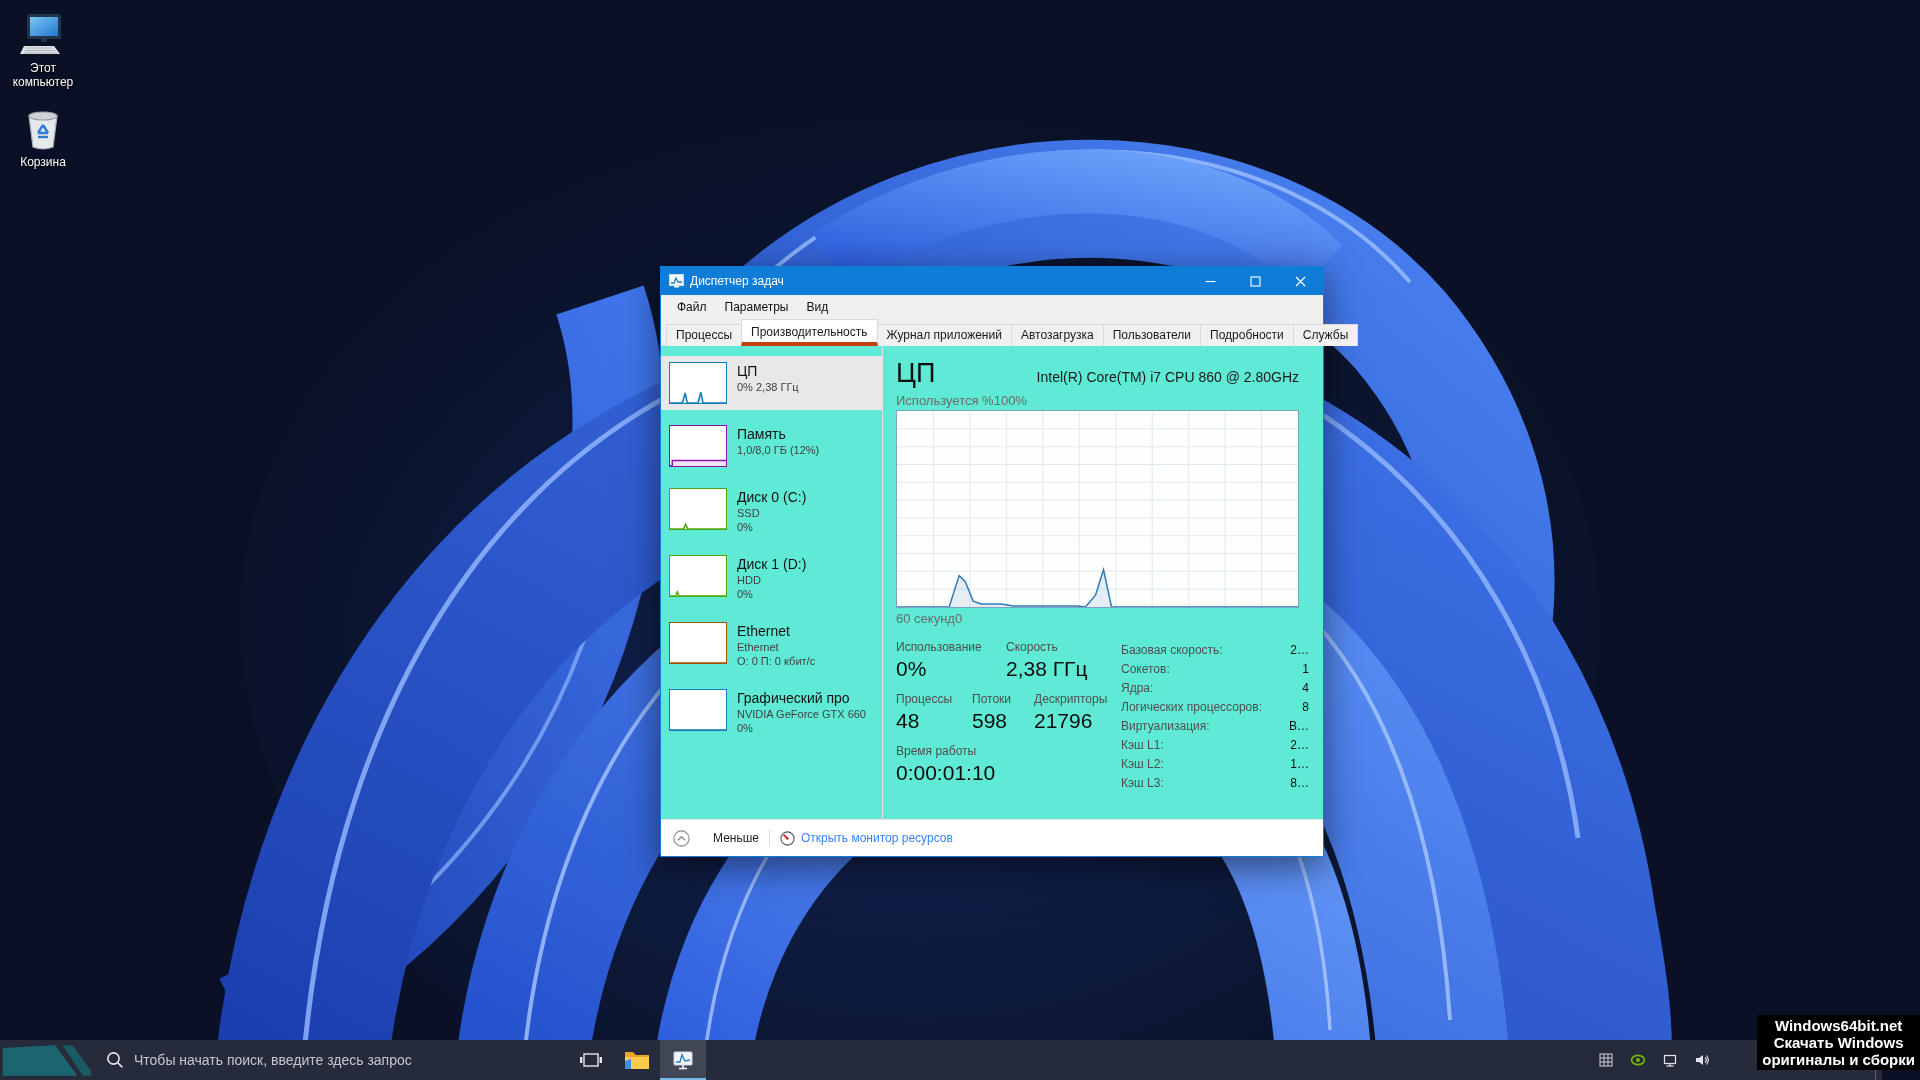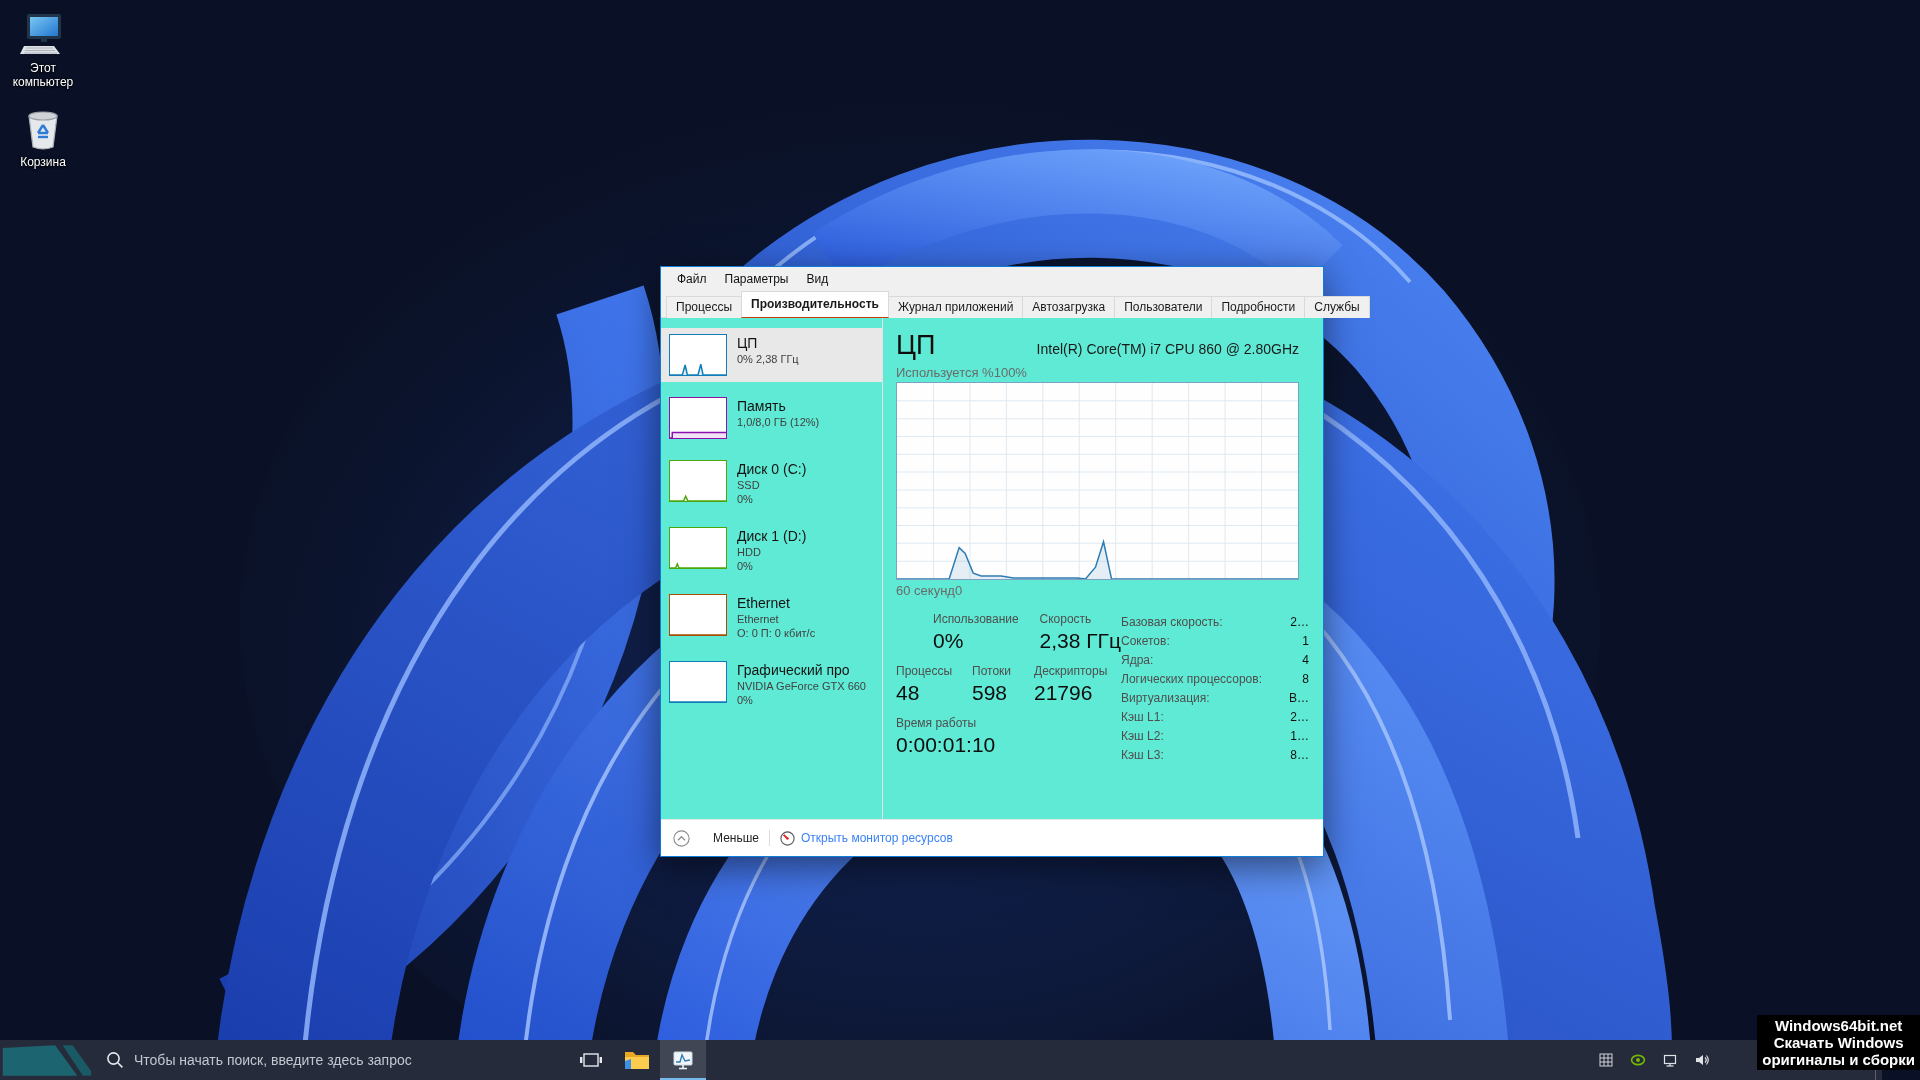--- a/index.html
+++ b/index.html
@@ -29,21 +29,21 @@
   #cap-buttons { margin-left:auto; display:flex; height:28px; }
   .cap-btn { width:45px; height:28px; display:flex; align-items:center; justify-content:center; }
 
   #menu-bar { height:24px; flex:none; background:#f0f0f0; display:flex; align-items:center; padding-left:7px; }
   .menu-item { padding:0 9px; line-height:24px; color:#111; }
 
   #tab-strip { height:27px; flex:none; background:#f0f0f0; display:flex; align-items:flex-end;
     padding-left:5px; box-shadow:inset 0 -1px 0 #d9d9d9; }
   .tab { height:22px; line-height:21px; padding:0 9px; background:#f0f0f0; border:1px solid #d9d9d9;
     border-bottom:none; margin-right:-1px; white-space:nowrap; color:#1a1a1a; }
-  .tab.active { height:27px; line-height:25px; background:#fff; border-bottom:1px solid #c2410c; position:relative; z-index:2;font-weight:bold; }
+  .tab.active { height:27px; line-height:25px; background:#fff; border-bottom:4px solid #c2410c; position:relative; z-index:2; }
 
   #tm-content { flex:1; display:flex; background:#5eead4; overflow:hidden; }
 
   
   #perf-sidebar { width:222px; flex:none; border-right:1px solid #e2e2e2; padding-top:10px; overflow:hidden; }
   .side-item { display:flex; gap:10px; padding:6px 8px; margin-bottom:9px; }
   .side-item.selected { background:#e8e8e8; }
   .spark { width:58px; height:42px; border:1px solid; background:#fff; flex:none; }
   .spark-svg { width:100%; height:100%; display:block; }
   .side-title { font-size:14px; line-height:18px; color:#141414; white-space:nowrap; overflow:hidden; }
@@ -59,21 +59,21 @@
   .graph-labels.top { margin-top:5px; margin-bottom:2px; }
   .graph-labels.bottom { margin-top:3px; }
   #graph-box { width:403px; height:198px; border:1px solid #7ba2c3; position:relative; background:#fefefe; }
   #graph-box svg { position:absolute; inset:0; width:100%; height:100%; }
 
   #cpu-stats { display:flex; margin-top:13px; width:413px; }
   #cpu-stats-left { width:225px; flex:none; }
   .sl-row { display:flex; margin-bottom:9px; }
   .sl-label { font-size:12px; color:#4f4f4f; line-height:16px; white-space:nowrap; }
   .sl-value { font-size:21px; color:#0d0d0d; line-height:27px; white-space:nowrap; }
-  .sl-row1 .sl-cell:first-child { width:110px;margin-left:37px; }
+  .sl-row1 .sl-cell:first-child { width:110px; }
   .sl-row2 .sl-cell:nth-child(1) { width:76px; }
   .sl-row2 .sl-cell:nth-child(2) { width:62px; }
   #cpu-stats-right { flex:1; padding-top:2px; }
   .sr-row { display:flex; justify-content:space-between; font-size:12px; line-height:19px; }
   .sr-label { color:#4f4f4f; white-space:nowrap; }
   .sr-value { color:#111; }
 
   
   #tm-footer { height:37px; flex:none; border-top:1px solid #e8e8e8; display:flex; align-items:center;
     padding-left:12px; background:#fff; }
@@ -162,20 +162,47 @@
     <svg width="44" height="46" viewBox="0 0 44 46">
       <path d="M8,10 L12,41 Q22,45 32,41 L36,10 Z" fill="#e6e9ec" stroke="#a9afb6" stroke-width="1.2"></path>
       <ellipse cx="22" cy="10" rx="14" ry="4" fill="#cfd3d8" stroke="#9aa0a7" stroke-width="1.2"></ellipse>
       <path d="M22,19 L27,27 M27,27 L17,27 M17,27 L22,19" stroke="#2f7cd6" stroke-width="2.4" fill="none"></path>
       <path d="M17,31 L27,31" stroke="#2f7cd6" stroke-width="2.4"></path>
     </svg>
     <div class="di-label">Корзина</div>
   </div>
 
   <div id="tm-window">
+    <div id="titlebar">
+      <span class="tb-icon">
+        <svg width="15" height="14" viewBox="0 0 15 14">
+          <rect x="0.5" y="0.5" width="14" height="11" fill="#f4f8fb" stroke="#cfdce8"></rect>
+          <polyline points="2,9 5,9 7,4 9,8 13,8" fill="none" stroke="#2e7cb5" stroke-width="1.3"></polyline>
+          <rect x="5" y="12" width="5" height="1.5" fill="#f4f8fb"></rect>
+        </svg>
+      </span>
+      <span class="tb-title">Диспетчер задач</span>
+      <div id="cap-buttons">
+        <div class="cap-btn">
+          <svg width="11" height="11" viewBox="0 0 11 11">
+              <line x1="0.5" y1="5.5" x2="10.5" y2="5.5" stroke="#fff" stroke-width="1.1"></line>
+            </svg>
+        </div>
+        <div class="cap-btn">
+          <svg width="11" height="11" viewBox="0 0 11 11">
+              <rect x="1" y="1" width="9" height="9" fill="none" stroke="#fff" stroke-width="1.1"></rect>
+            </svg>
+        </div>
+        <div class="cap-btn">
+          <svg width="11" height="11" viewBox="0 0 11 11">
+              <path d="M1,1 L10,10 M10,1 L1,10" stroke="#fff" stroke-width="1.2"></path>
+            </svg>
+        </div>
+      </div>
+    </div>
 
     <div id="menu-bar">
         <div class="menu-item">Файл</div>
         <div class="menu-item">Параметры</div>
         <div class="menu-item">Вид</div>
       </div>
     <div id="tab-strip">
         <div class="tab">Процессы</div>
         <div class="tab active">Производительность</div>
         <div class="tab">Журнал приложений</div>

